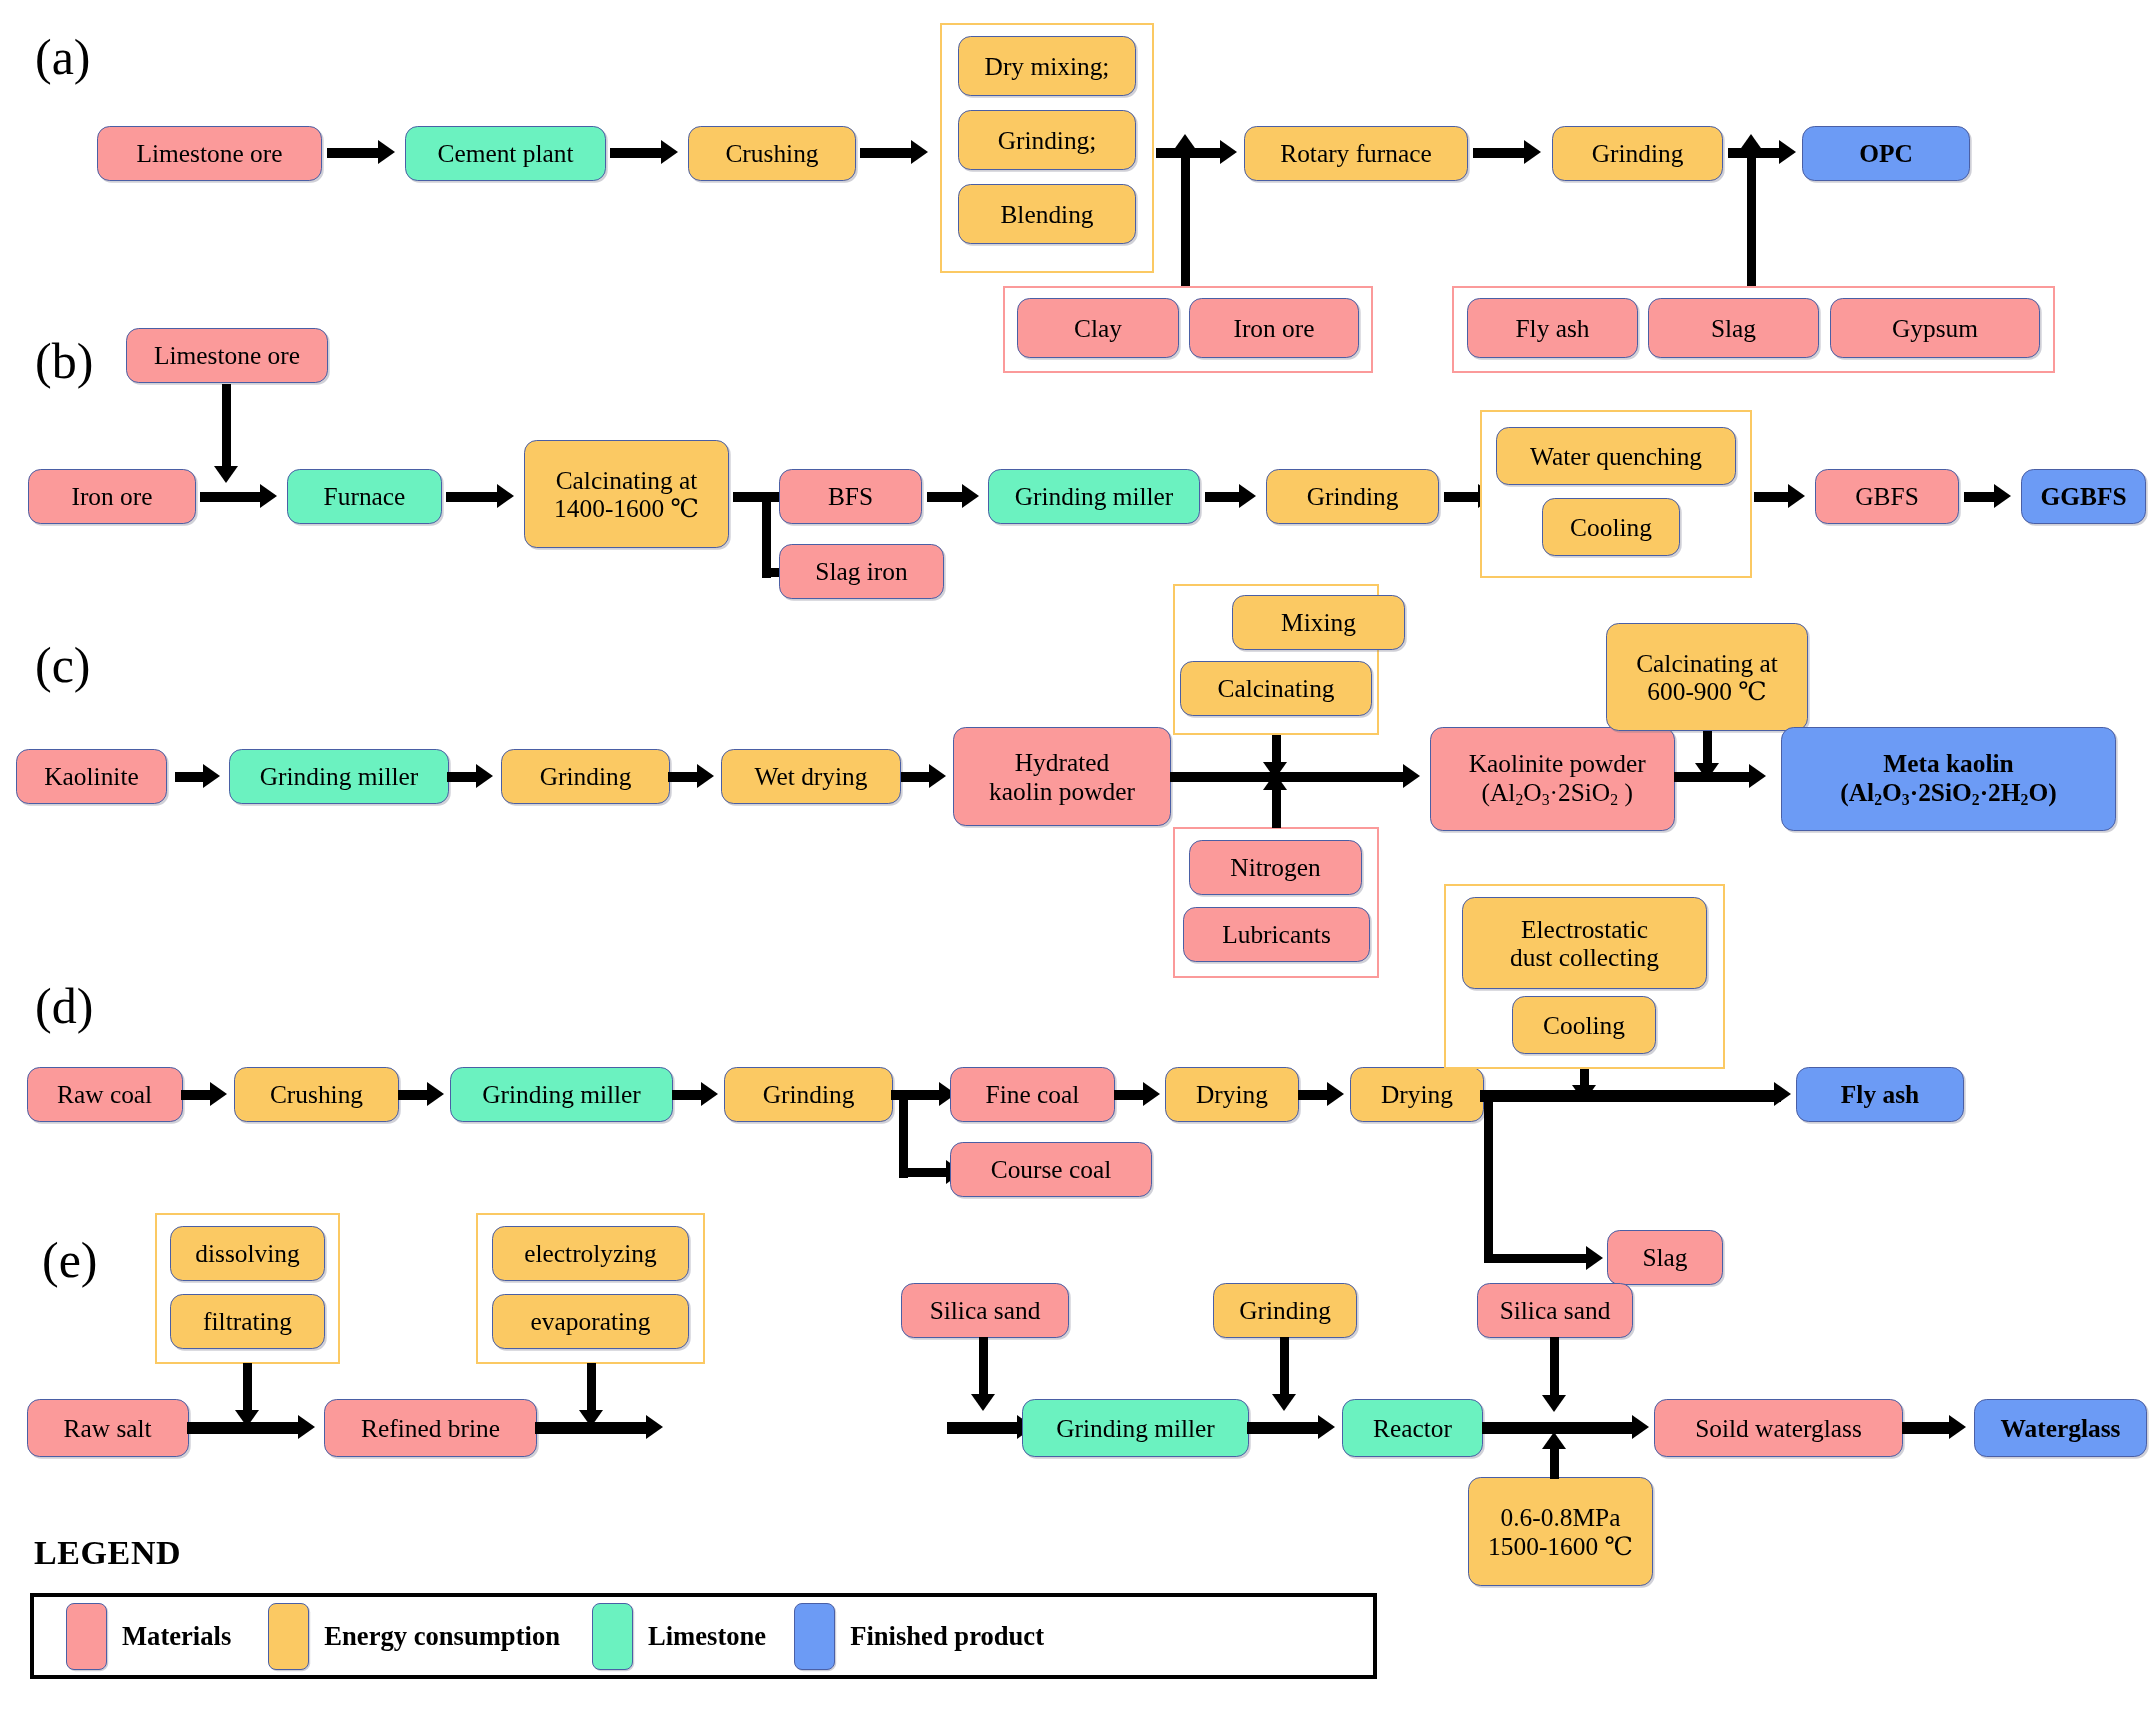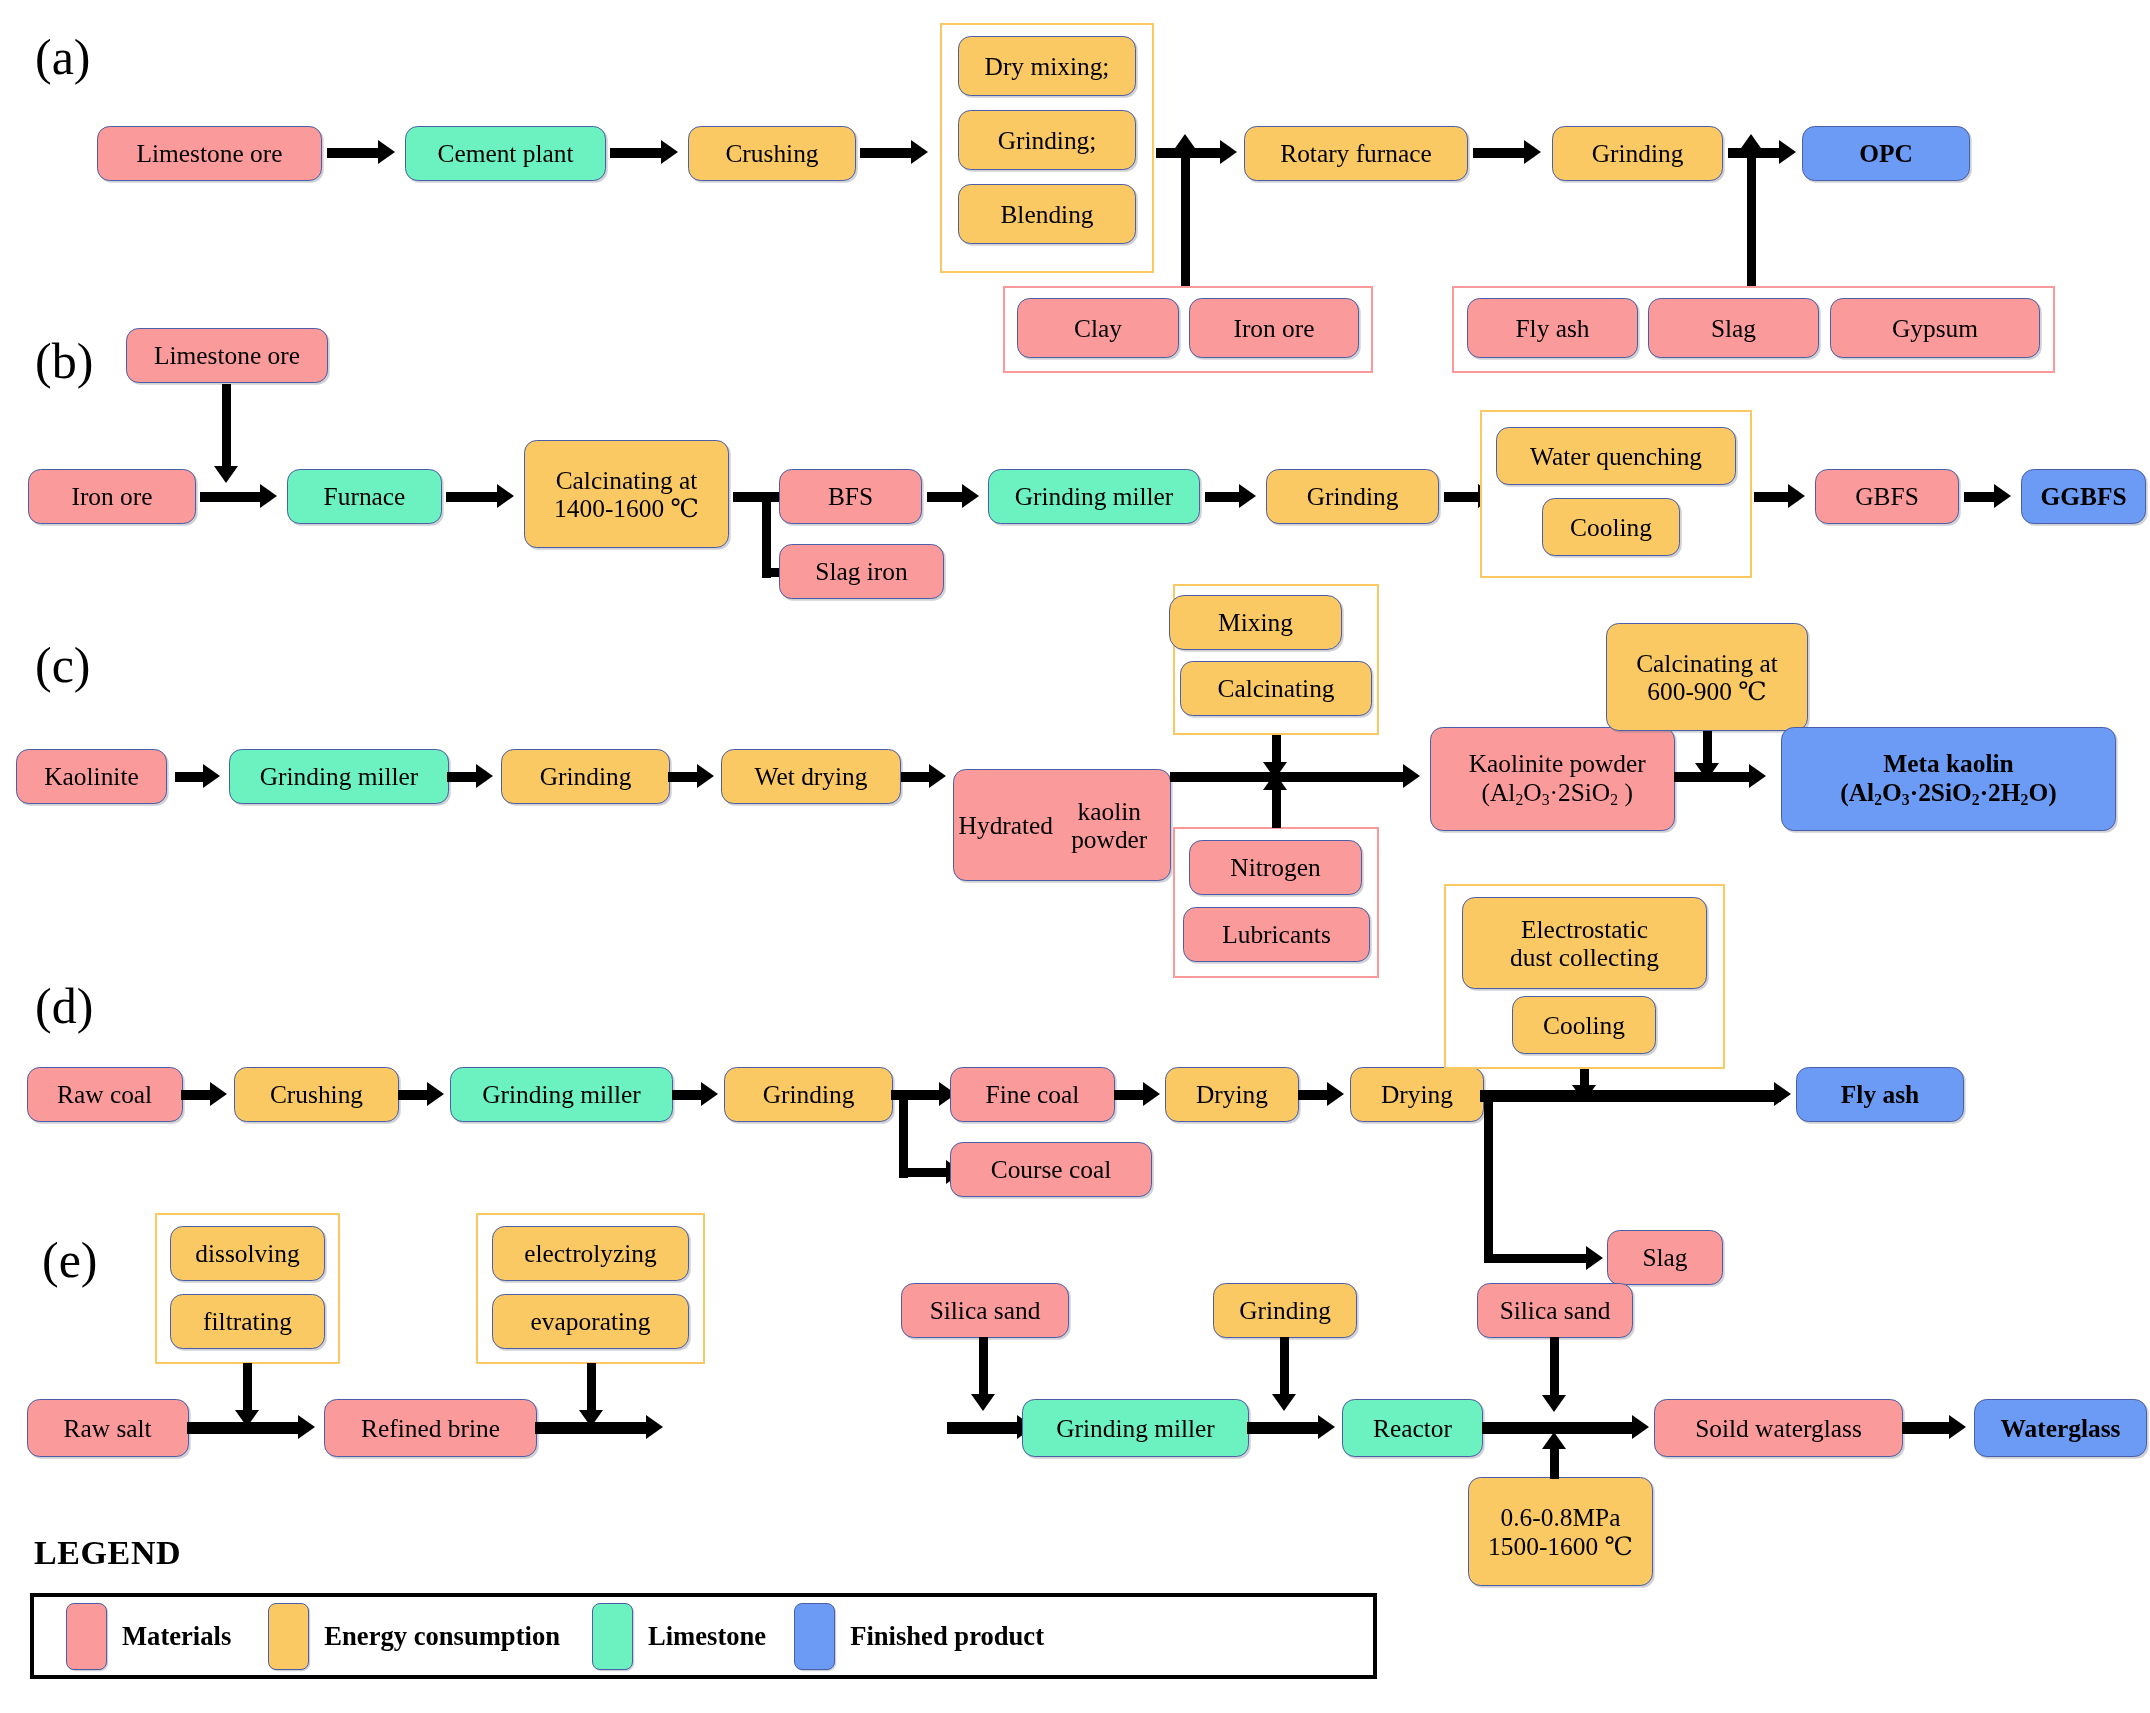--- a/index.html
+++ b/index.html
@@ -167,30 +167,30 @@
   <div class="ah ah-r" style="left:476px;top:764px;"></div>
 
   <div class="node eng" style="left:501px;top:749px;width:169px;height:55px;">Grinding</div>
   <div class="ln" style="left:668px;top:772px;width:31px;height:10.4px;"></div>
   <div class="ah ah-r" style="left:697px;top:764px;"></div>
 
   <div class="node eng" style="left:721px;top:749px;width:180px;height:55px;">Wet drying</div>
   <div class="ln" style="left:901px;top:772px;width:31px;height:10.4px;"></div>
   <div class="ah ah-r" style="left:929px;top:764px;"></div>
 
-  <div class="node mat wrap2" style="left:953px;top:769px;width:218px;height:112px;flex-direction:row;">
+  <div class="node mat wrap2" style="left:953px;top:727px;width:218px;height:99px;flex-direction:column;">
     <span>Hydrated</span>
     <span>kaolin powder</span>
   </div>
 
   <div class="ln" style="left:1170px;top:772px;width:237px;height:10.4px;"></div>
   <div class="ah ah-r" style="left:1403px;top:764px;"></div>
 
   <div class="group g-eng" style="left:1173px;top:584px;width:206px;height:151px;"></div>
-  <div class="node eng" style="left:1169px;top:595px;width:173px;height:55px;border-radius:15px;">Mixing</div>
+  <div class="node eng" style="left:1232px;top:595px;width:173px;height:55px;">Mixing</div>
   <div class="node eng" style="left:1180px;top:661px;width:192px;height:55px;">Calcinating</div>
   <div class="ln" style="left:1272px;top:735px;width:9.2px;height:30px;"></div>
   <div class="ah ah-d" style="left:1263px;top:762px;"></div>
 
   <div class="group g-mat" style="left:1173px;top:827px;width:206px;height:151px;"></div>
   <div class="node mat" style="left:1189px;top:840px;width:173px;height:55px;">Nitrogen</div>
   <div class="node mat" style="left:1183px;top:907px;width:187px;height:55px;">Lubricants</div>
   <div class="ln" style="left:1272px;top:788px;width:9.2px;height:40px;"></div>
   <div class="ah ah-u" style="left:1263px;top:773px;"></div>
 

